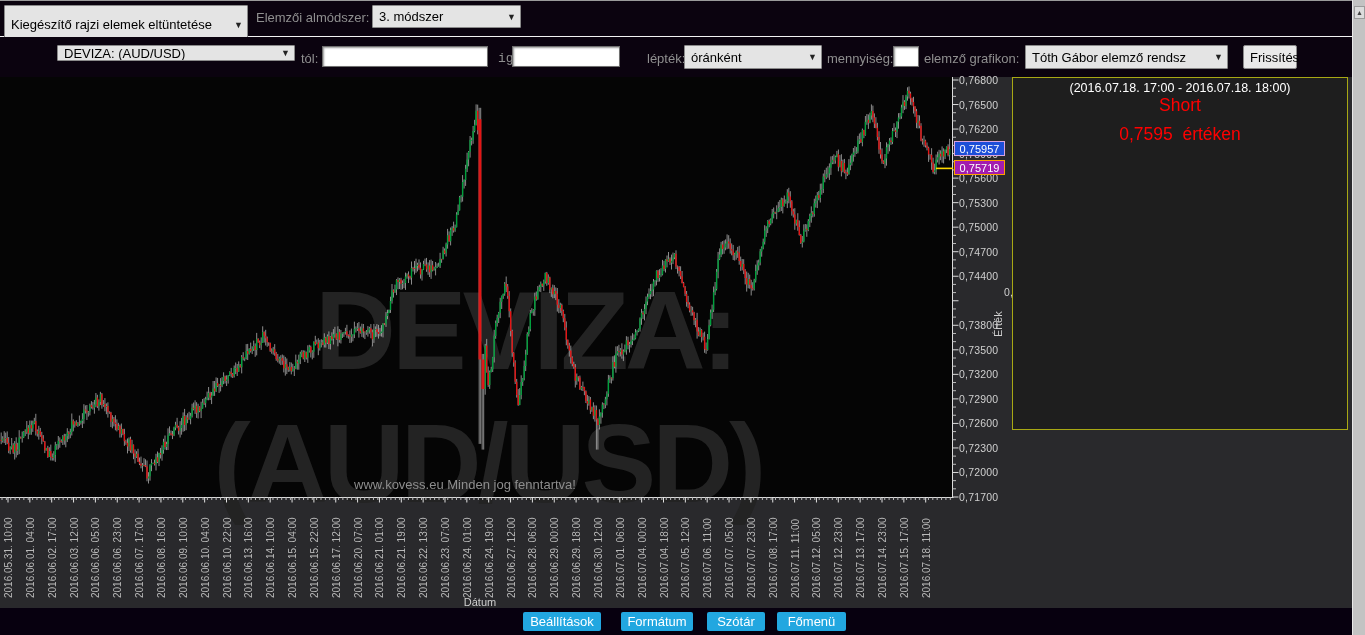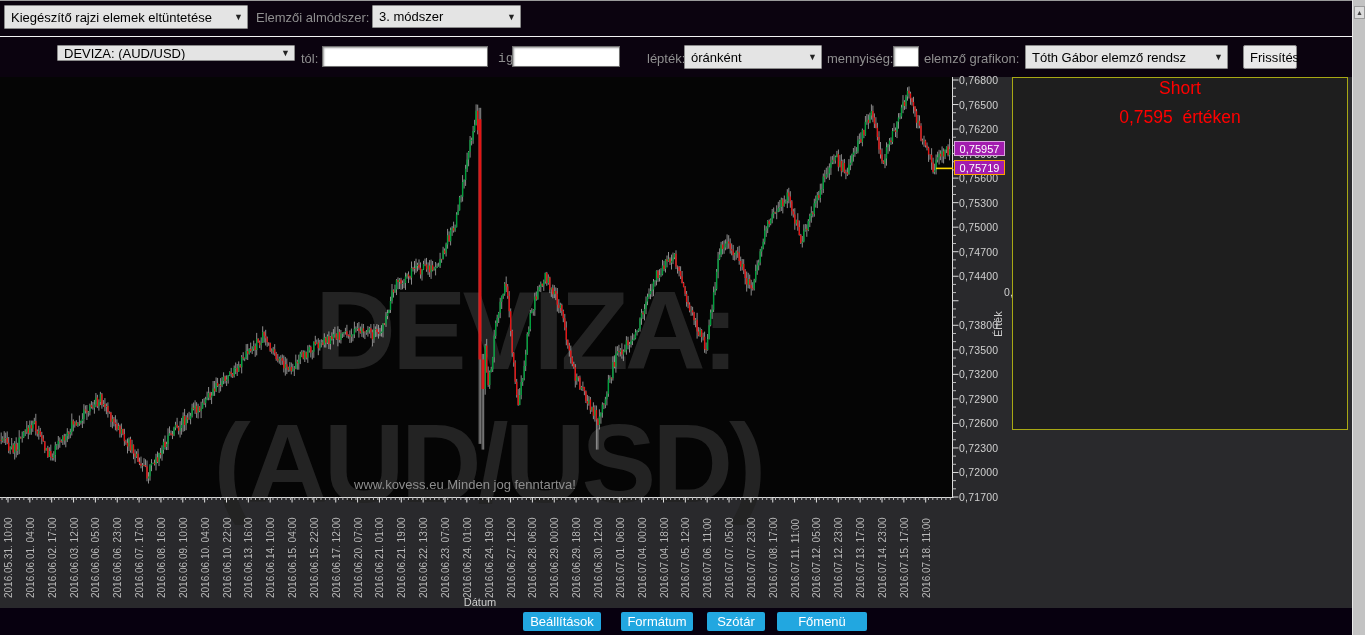--- a/index.html
+++ b/index.html
@@ -28,21 +28,21 @@
   .xlab{position:absolute;top:424px;width:13px;height:97px;color:#b9b9b9;font-size:10px;
         writing-mode:vertical-rl;transform:rotate(180deg);white-space:nowrap;line-height:13px;}
   .axis-title-y{position:absolute;left:992px;top:190px;height:70px;color:#cfcfcf;font-size:11px;
         writing-mode:vertical-rl;transform:rotate(180deg);}
   .axis-title-x{position:absolute;left:430px;top:519px;width:100px;text-align:center;
         color:#cfcfcf;font-size:11px;}
   .wm-footer{position:absolute;left:300px;top:400px;width:330px;text-align:center;
         color:#8d8d8d;font-size:13px;}
   .pricebox{position:absolute;left:954px;width:51px;height:15px;font-size:11px;color:#fff;
         text-align:center;line-height:15px;box-sizing:border-box;}
-  .pricebox.purple{top:61px;background:#a21caf;border:1px solid #d9a3dd;}
+  .pricebox.purple{top:61px;background:#1d4ed8;border:1px solid #d9a3dd;}
   .pricebox.orange{top:81px;background:#a21caf;border:1px solid #ffA000;}
   
   .panel{position:absolute;left:1012px;top:0;width:336px;height:353px;background:#1e1e1e;
          border:1px solid #a8a814;box-sizing:border-box;text-align:center;color:#fff;}
   .panel .t1{margin-top:11px;font-size:17.5px;}
   .panel .t2{margin-top:3px;font-size:12.5px;}
   .panel .t3{margin-top:1px;font-size:15.5px;}
   .panel .sig{font-size:17.5px;color:#f00;}
   .panel .sigp{margin-top:8px;font-size:17.5px;color:#f00;white-space:pre;}
   
@@ -56,21 +56,21 @@
   .sb-btn{position:absolute;left:1px;width:11px;height:13px;background:#dcdcdc;
         border:1px solid #9b9b9b;box-sizing:border-box;color:#444;font-size:7px;
         text-align:center;line-height:11px;cursor:pointer;}
 </style>
 </head>
 <body>
 
 <div class="app">
 
   <div class="topbar">
-    <div class="sel" style="left:4px;top:4px;width:244px;height:24px;">
+    <div class="sel" style="left:4px;top:4px;width:244px;height:39px;">
       <span>Kiegészítő rajzi elemek eltüntetése</span>
       <span class="arrow">▼</span>
     </div>
     <div class="bar-label" style="left:256px;top:9px;">Elemzői almódszer:</div>
     <div class="sel" style="left:372px;top:4px;width:149px;height:23px;">
       <span>3. módszer</span>
       <span class="arrow">▼</span>
     </div>
   </div>
 
@@ -491,30 +491,31 @@
       </div>
 
     <div class="axis-title-y">Érték</div>
     <div class="axis-title-x">Dátum</div>
     <div class="wm-footer">www.kovess.eu Minden jog fenntartva!</div>
 
     <div class="pricebox purple" style="top: 63.9276px;">0,75957</div>
     <div class="pricebox orange" style="top: 83.3876px;">0,75719</div>
 
     <div class="panel">
+      <div class="t2">(2016.07.18. 17:00 - 2016.07.18. 18:00)</div>
       <div class="sig">Short</div>
       <div class="sigp">0,7595  értéken</div>
     </div>
   </div>
 
   <div class="bottombar" id="bottombar">
       <button class="btn-cyan" style="left: 523px; width: 78px;">Beállítások</button>
       <button class="btn-cyan" style="left: 621px; width: 72px;">Formátum</button>
       <button class="btn-cyan" style="left: 707px; width: 58px;">Szótár</button>
-      <button class="btn-cyan" style="left: 777px; width: 90px;">Főmenü</button>
+      <button class="btn-cyan" style="left: 777px; width: 69px;">Főmenü</button>
     </div>
 
   <div class="scrollbar">
     <div class="sb-btn" style="top:6px;">
       <span>▲</span>
     </div>
   </div>
 </div>
 
 </body></html>

